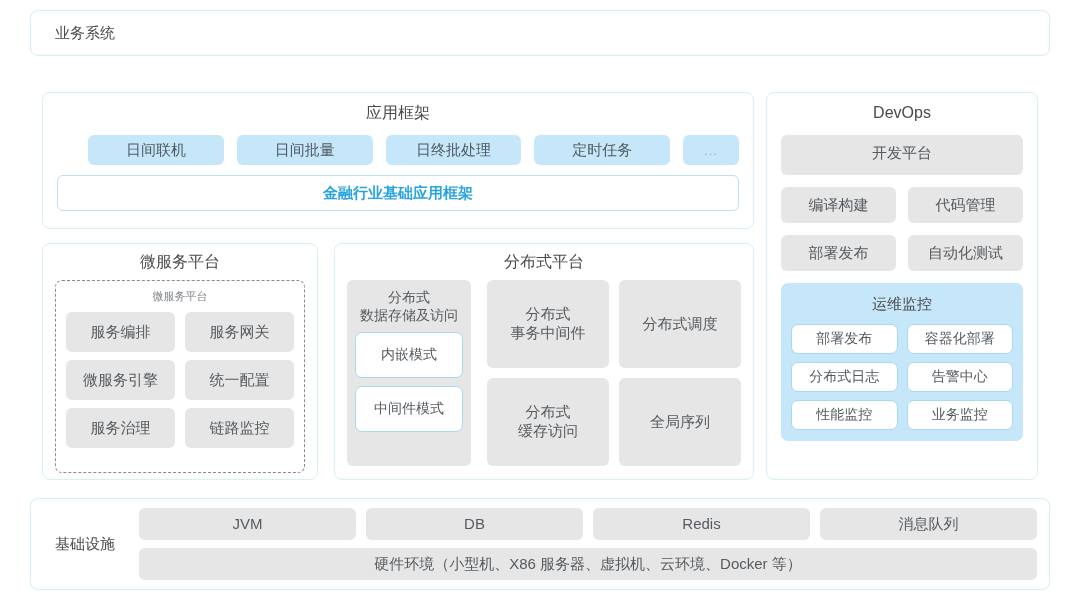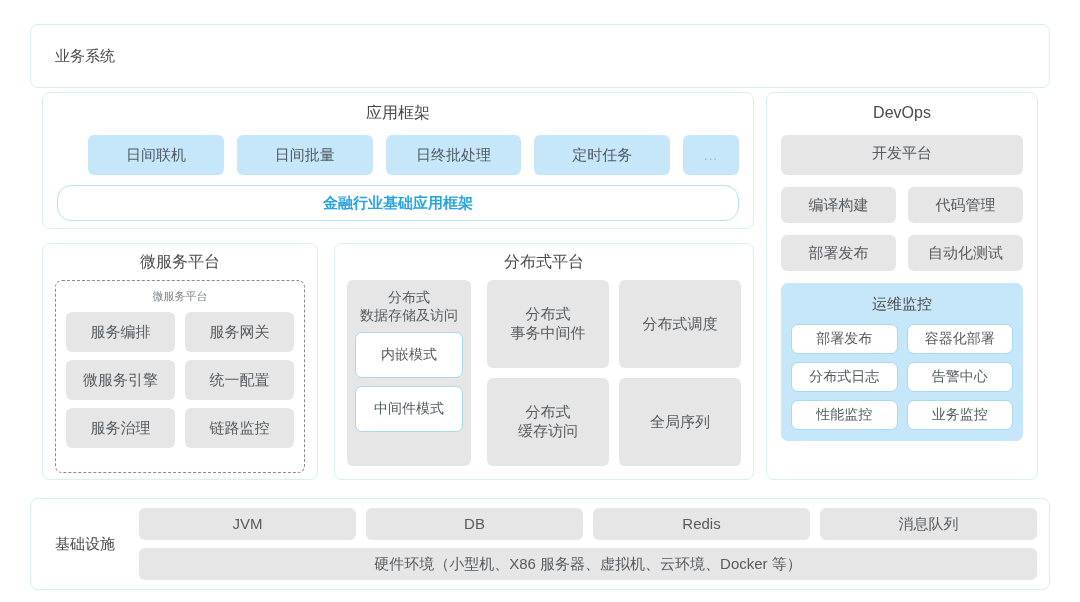--- a/index.html
+++ b/index.html
@@ -53,22 +53,22 @@
   }
   .panel-title {
     text-align: center;
     font-size: 16px;
     color: #4a4a4a;
     line-height: 1;
   }
 
   
   #row-business {
-    position: absolute; left: 30px; top: 24px;
-    width: 1020px; height: 64px;
+    position: absolute; left: 30px; top: 10px;
+    width: 1020px; height: 46px;
     display: flex; align-items: center;
     padding: 0 12px 0 0;
   }
   #row-business .side-label {
     width: 108px; flex: none;
     text-align: center;
     font-size: 15px; color: #4a4a4a;
   }
   #row-business .chips {
     flex: 1; display: flex; gap: 10px; height: 42px;
@@ -83,31 +83,31 @@
     position: absolute; left: 12px; top: 8px;
     width: 712px; height: 388px;
   }
 
   
   #panel-appframework {
     position: absolute; left: 0; top: 0; width: 712px; height: 137px;
     padding: 12px 14px;
   }
   #panel-appframework .panel-title { margin-bottom: 14px; }
-  #af-chips { display: flex; gap: 13px; height: 40px; padding-left: 31px; }
+  #af-chips { display: flex; gap: 13px; height: 30px; padding-left: 31px; }
   #af-chips .chip-blue:nth-child(1),
   #af-chips .chip-blue:nth-child(2),
   #af-chips .chip-blue:nth-child(3),
   #af-chips .chip-blue:nth-child(4) { flex: 1; }
   #af-chips .chip-blue:nth-child(5) { width: 56px; flex: none; color:#8fb8cf; font-size: 13px; letter-spacing:1px;}
   #af-banner {
     margin-top: 10px;
     height: 36px;
     border: 1px solid #b9e3ef;
-    border-radius: 14px;
+    border-radius: 6px;
     display: flex; align-items: center; justify-content: center;
     color: #2aa4e0; font-size: 15px; font-weight: bold;
   }
 
   
   #panel-micro {
     position: absolute; left: 0; top: 151px; width: 276px; height: 237px;
     padding: 10px 12px 12px 12px;
   }
   #panel-micro .panel-title { margin-bottom: 10px; }

